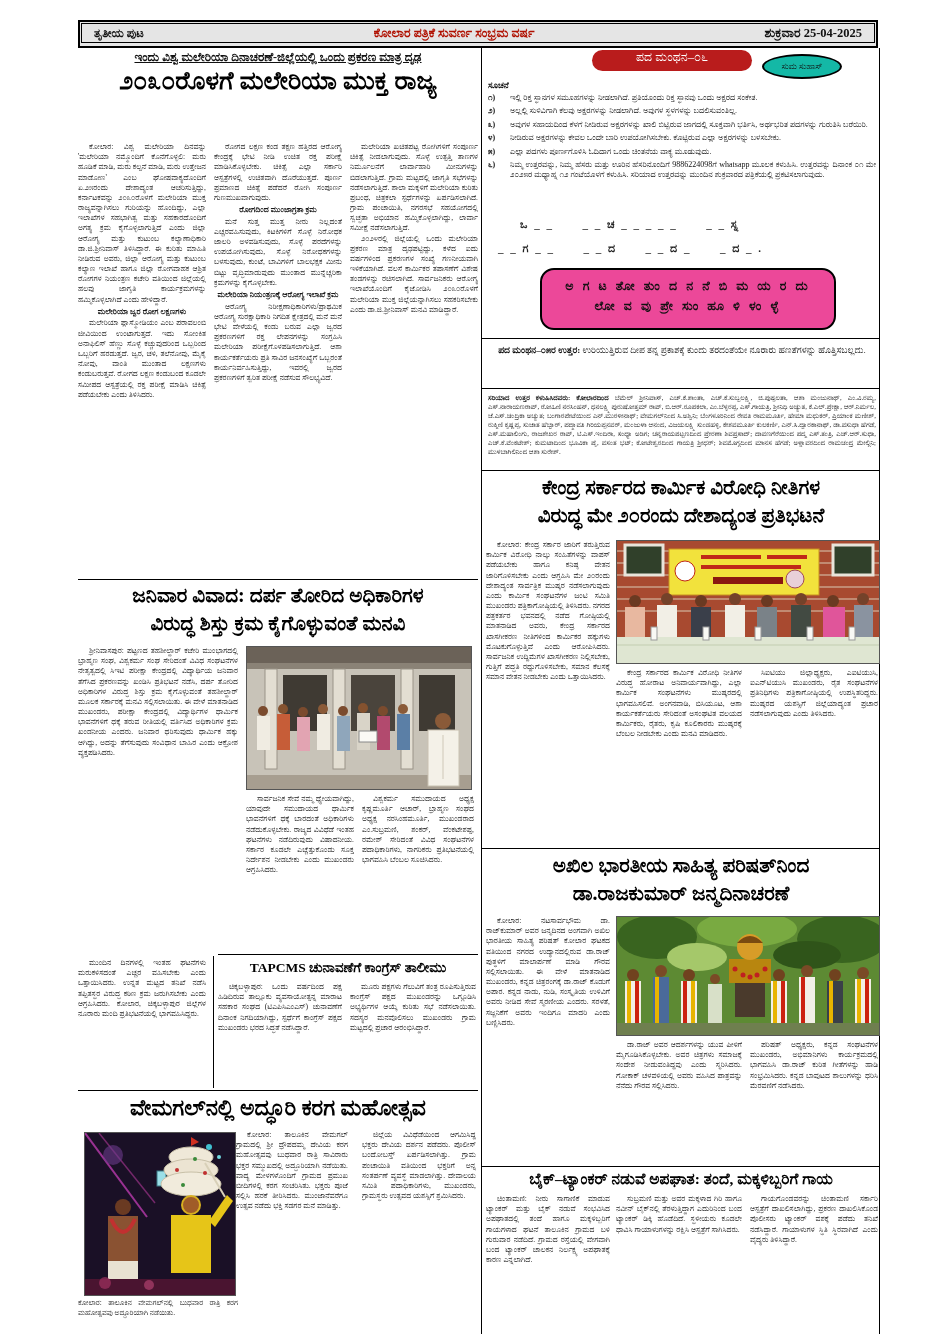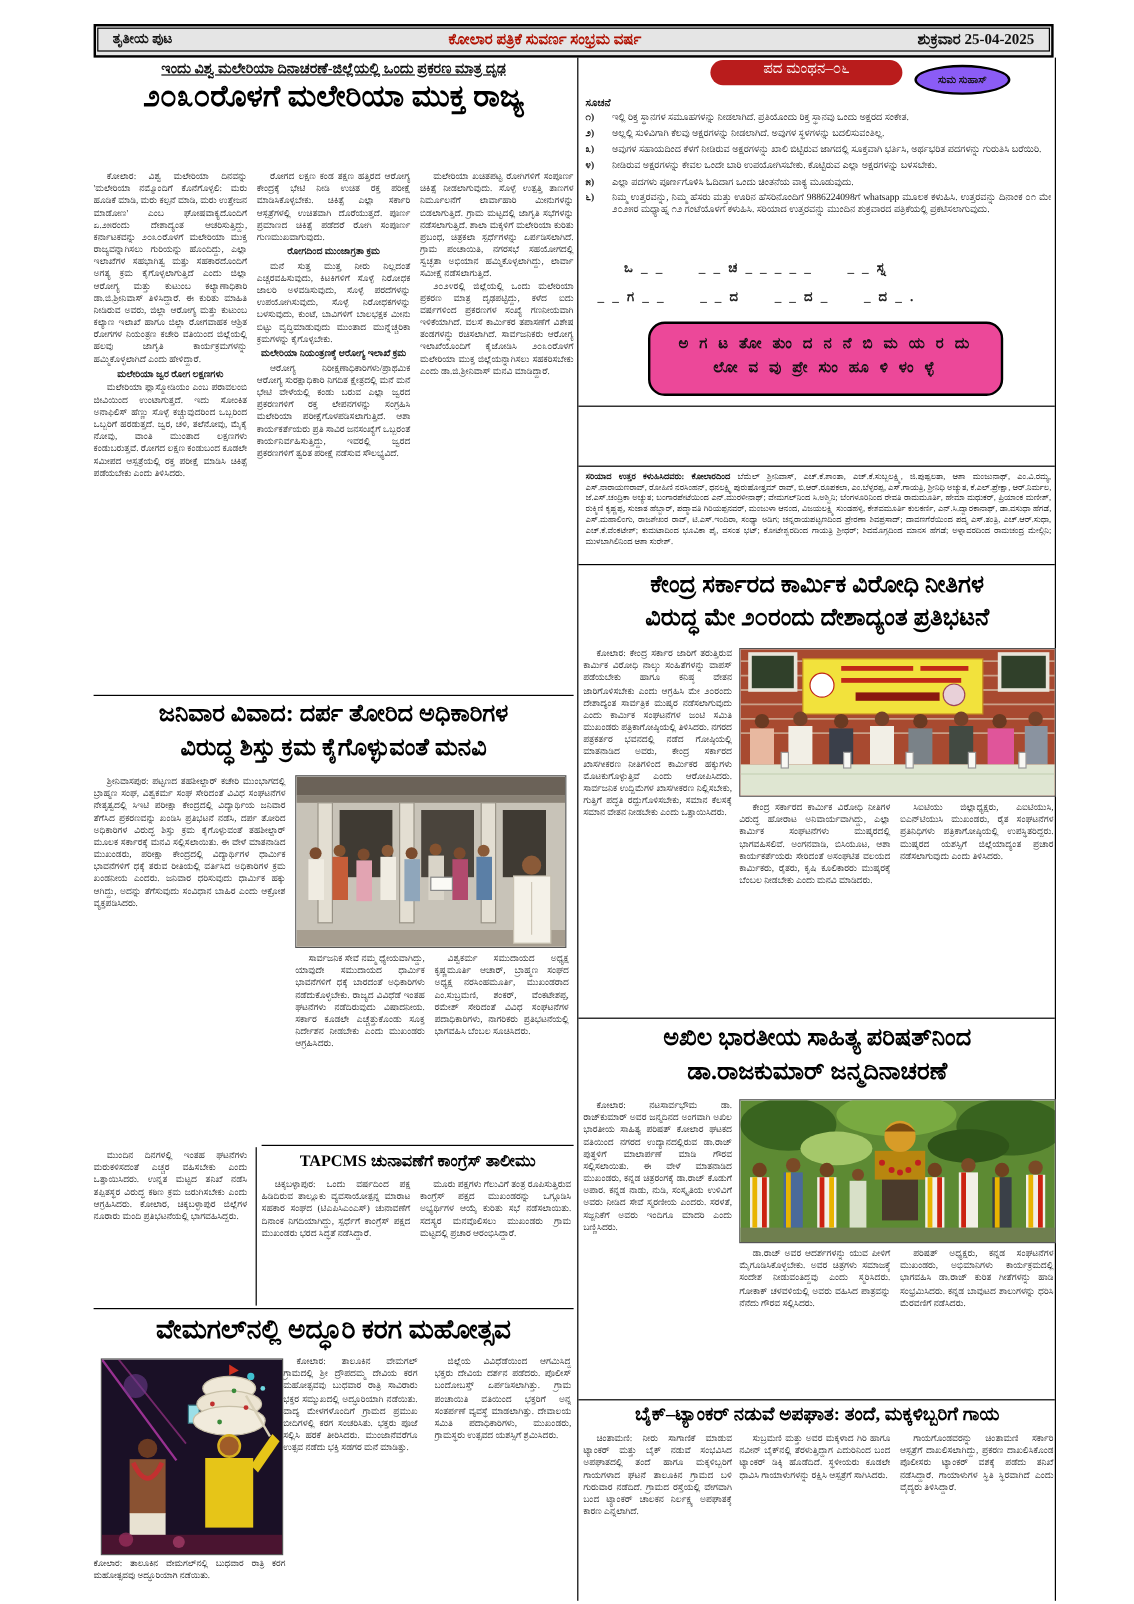--- a/index.html
+++ b/index.html
@@ -20,21 +20,21 @@
   
   .col{position:absolute;overflow:hidden;}
   .btxt{font-size:7.6px;line-height:1.34;text-align:justify;color:#1a1a1a;}
   .para{text-indent:11px;}
   .subh{font-weight:bold;text-align:center;font-size:7.8px;margin:2px 0;line-height:1.25;}
   .small{font-size:7.1px;line-height:1.3;}
   
   .pill{position:absolute;background:#b91c1c;color:#fff;font-weight:normal;font-size:12.5px;
         display:flex;align-items:flex-start;justify-content:center;border-radius:11px;}
   .oval{position:absolute;border:2px solid #000;border-radius:50%;display:flex;align-items:center;justify-content:center;
-        font-weight:bold;font-size:8.5px;background:#8b5cf6;}
+        font-weight:normal;font-size:8.5px;background:#14b8a6;}
   .instr-row{display:flex;margin-bottom:3px;}
   .instr-num{width:22px;flex:none;font-weight:bold;font-size:8px;}
   .instr-txt{font-size:8px;line-height:1.3;text-align:justify;}
   .pre{white-space:pre;}
   .blanks{position:absolute;font-weight:bold;font-size:11px;letter-spacing:2px;color:#222;}
   .letterbox{position:absolute;border:2px solid #000;border-radius:14px;text-align:center;background:#ec4899;}
   .letterline{font-weight:bold;font-size:12.5px;letter-spacing:3px;line-height:1.6;margin-top:6px;}
   .answer{position:absolute;text-align:center;font-size:9.2px;line-height:1.5;}
   .answer b{font-size:9.2px;}
   .photo{position:absolute;border:1px solid #555;}
@@ -224,20 +224,24 @@
 
   <div class="blanks pre" style="left:520px;top:218px;width:356px;">ಒ _ _      _ _ ಚ _ _ _ _ _      _ _ ಸ್ನ</div>
   <div class="blanks pre" style="left:498px;top:242px;width:378px;">_ _ ಗ _ _      _ _ ದ      _ _ ದ _      _ ದ _ .</div>
 
   <div class="letterbox" style="left:540px;top:268px;width:292px;height:58px;">
     <div class="letterline">ಅ ಗ ಟ ತೋ ತುಂ ದ ನ ನೆ ಬಿ ಮ ಯ ರ ದು</div>
     <div class="letterline" style="margin-top:0;">ಲೋ ವ ವು ಪ್ರೇ ಸುಂ ಹೂ ಳಿ ಳಂ ಳ್ಳೆ</div>
   </div>
 
   <div class="hr" style="left:482px;top:338px;width:397px;"></div>
+  <div class="answer" style="left:490px;top:344px;width:384px;">
+    <b>ಪದ ಮಂಥನ–೦೫ರ ಉತ್ತರ:</b>
+    <span>ಉರಿಯುತ್ತಿರುವ ದೀಪ ತನ್ನ ಪ್ರಕಾಶಕ್ಕೆ ಕುಂದು ತರದಂತೆಯೇ ನೂರಾರು ಹಣತೆಗಳನ್ನು ಹೊತ್ತಿಸಬಲ್ಲದು.</span>
+  </div>
   <div class="hr" style="left:482px;top:388px;width:397px;"></div>
 
   <div class="abs small" style="left:488px;top:394px;width:388px;height:72px;text-align:justify;overflow:hidden;font-size:6.9px;">
     <b>ಸರಿಯಾದ ಉತ್ತರ ಕಳುಹಿಸಿದವರು: ಕೋಲಾರದಿಂದ</b>
     <span>ಬೆಮೆಲ್ ಶ್ರೀನಿವಾಸ್, ಎಚ್.ಕೆ.ಶಾಂತಾ, ಎಚ್.ಕೆ.ಸುಬ್ಬಲಕ್ಷ್ಮಿ, ಜಿ.ಪುಷ್ಪಲತಾ, ಆಶಾ ಮಂಜುನಾಥ್, ಎಂ.ವಿ.ರಮ್ಯ, ಎಸ್.ನಾರಾಯಣರಾವ್, ರೋಹಿಣಿ ನರಸಿಂಹನ್, ಧನಲಕ್ಷ್ಮಿ ಪುರುಷೋತ್ತಮ್ ರಾವ್, ಬಿ.ಆರ್.ರೂಪಕಲಾ, ಎಂ.ಬೆಳ್ಳರಪ್ಪ, ಎಸ್.ಗಾಯತ್ರಿ, ಶ್ರೀನಿಧಿ ಅಚ್ಯುತ, ಕೆ.ಎಲ್.ಪ್ರೇಕ್ಷಾ, ಆರ್.ನಿರ್ಮಲ, ಜೆ.ಎಸ್.ಚಂದ್ರಿಕಾ ಅಚ್ಯುತ; ಬಂಗಾರಪೇಟೆಯಿಂದ ಎನ್.ಮುರಳೀನಾಥ್; ವೇಮಗಲ್‌ನಿಂದ ಸಿ.ಅಶ್ವಿನಿ; ಬೆಂಗಳೂರಿನಿಂದ ರೇವತಿ ರಾಮಮೂರ್ತಿ, ಹೇಮಾ ಮಧುಕರ್, ಪ್ರಿಯಾಂಕ ಮಣೀಶ್, ರುಕ್ಮಿಣಿ ಕೃಷ್ಣಪ್ಪ, ಸುಜಾತ ಹೆಬ್ಬಾರ್, ಪದ್ಮಾವತಿ ಗಿರಿಯಪ್ಪನವರ್, ಮಂಜುಳಾ ಆನಂದ, ವಿಜಯಲಕ್ಷ್ಮಿ ಸುಂಡಹಳ್ಳಿ, ಕೇಶವಮೂರ್ತಿ ಕುಲಕರ್ಣಿ, ಎನ್.ಸಿ.ದ್ವಾರಕಾನಾಥ್, ಡಾ.ವಸುಧಾ ಹೆಗಡೆ, ಎಸ್.ಮಹಾಲಿಂಗು, ರಾಜಶೇಖರ ರಾವ್, ಟಿ.ಎಸ್.ಇಂದಿರಾ, ಸಂಧ್ಯಾ ಅಡಿಗ; ಚನ್ನರಾಯಪಟ್ಟಣದಿಂದ ಪ್ರೇರಣಾ ಶಿವಪ್ರಸಾದ್; ದಾವಣಗೆರೆಯಿಂದ ಪದ್ಮ ಎಸ್.ತಂತ್ರಿ, ಎಚ್.ಆರ್.ಸುಧಾ, ಎಚ್.ಕೆ.ವೆಂಕಟೇಶ್; ಕುಮಟಾದಿಂದ ಭೂವಿಕಾ ಪೈ, ವಸಂತ ಭಟ್; ಕೋಟೇಶ್ವರದಿಂದ ಗಾಯತ್ರಿ ಶ್ರೀಧರ್; ಶಿವಮೊಗ್ಗದಿಂದ ಮಾನಸ ಹೆಗಡೆ; ಅಳ್ನಾವರದಿಂದ ರಾಮಚಂದ್ರ ಮೇಲ್ಗಿನಿ; ಮುಳಬಾಗಿಲಿನಿಂದ ಆಶಾ ಸುರೇಶ್.</span>
   </div>
 
   <div class="hr" style="left:482px;top:470px;width:397px;"></div>
 
   <div class="hl" style="left:484px;top:476px;width:394px;font-size:20px;">ಕೇಂದ್ರ ಸರ್ಕಾರದ ಕಾರ್ಮಿಕ ವಿರೋಧಿ ನೀತಿಗಳ</div>

